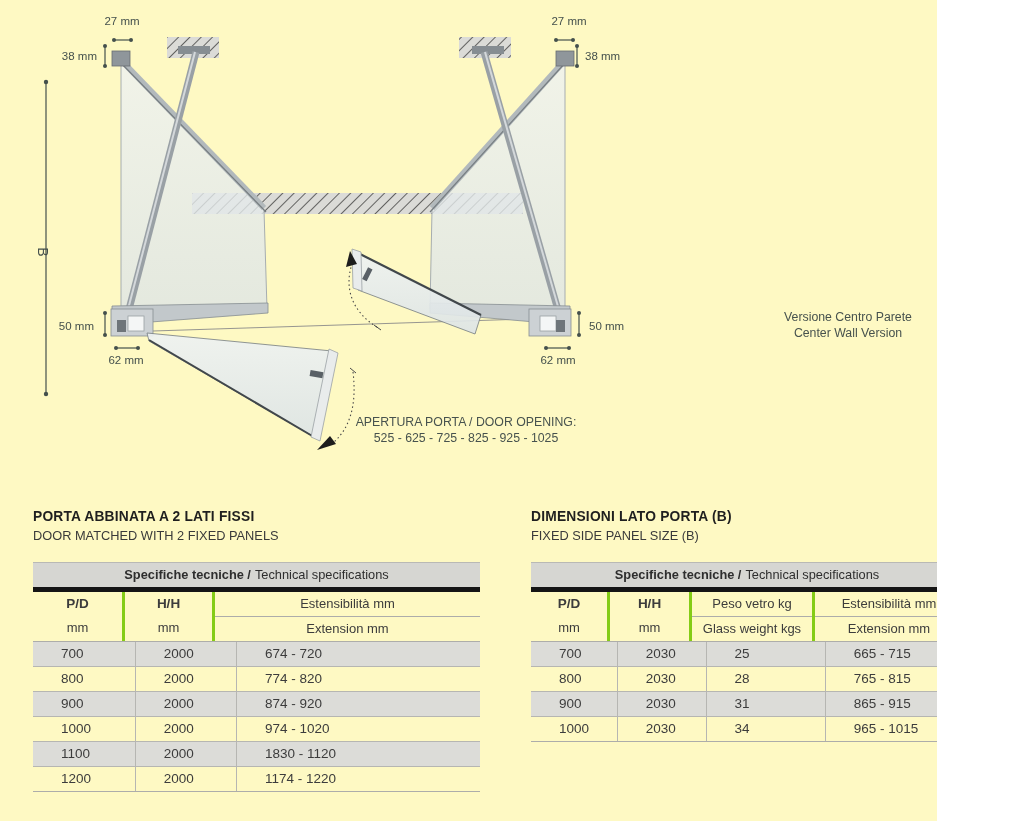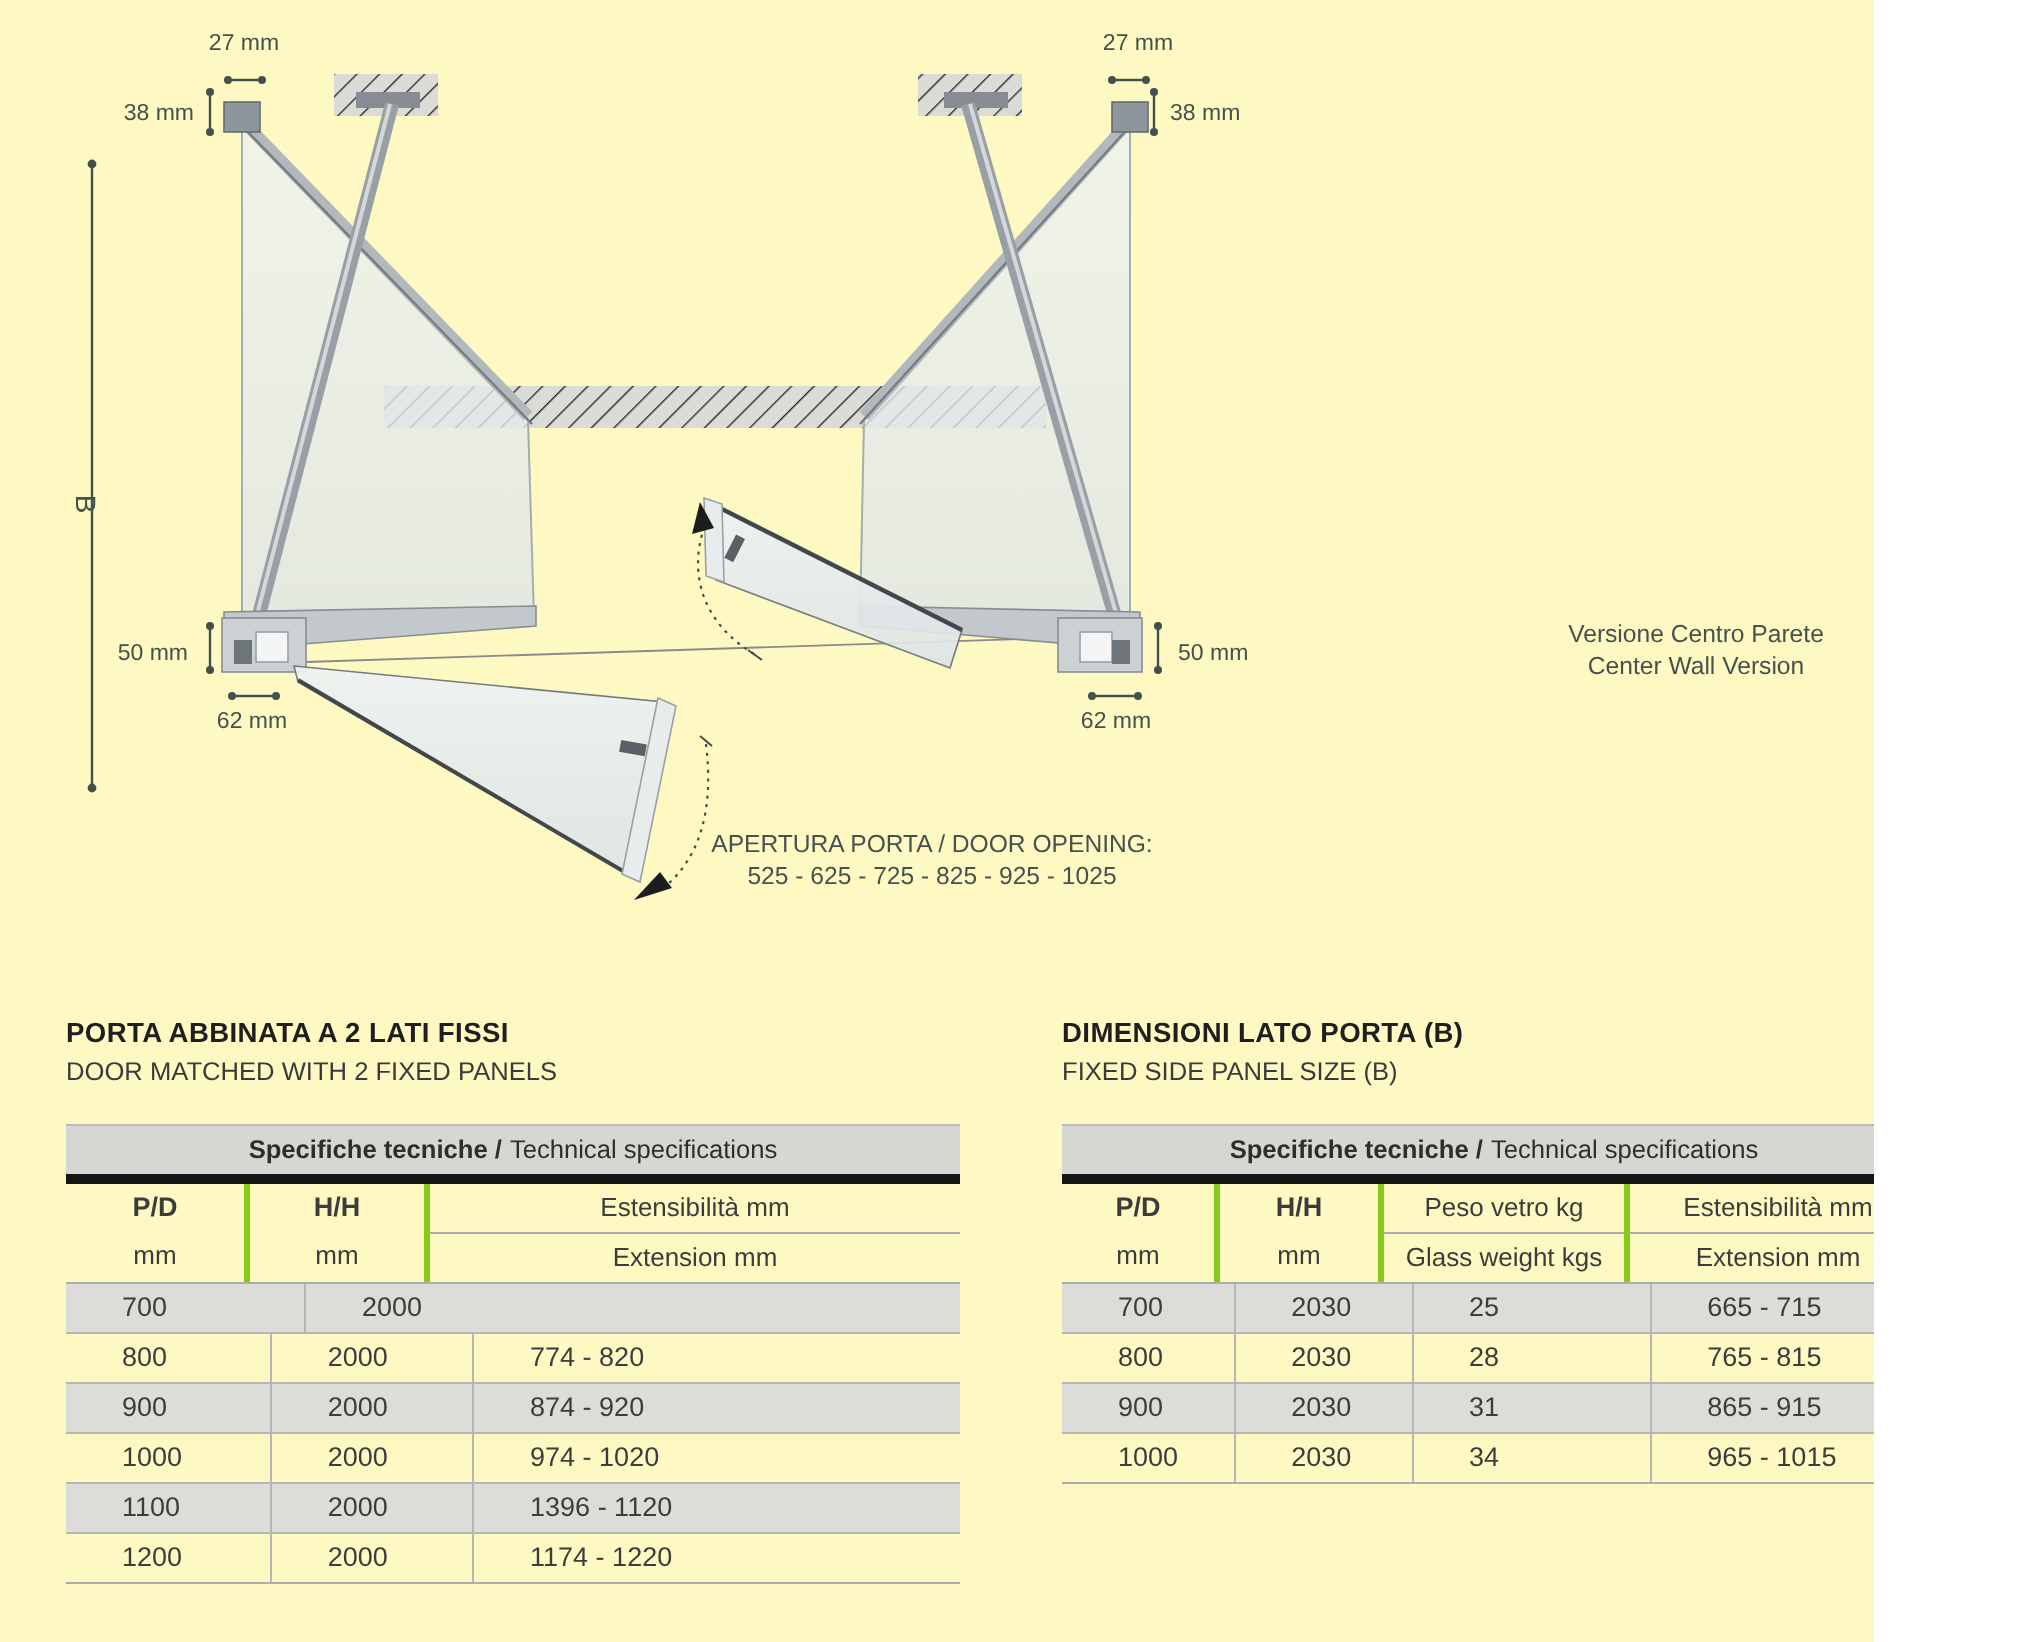--- a/index.html
+++ b/index.html
@@ -198,40 +198,41 @@
       </div>
       <div class="c c2 split">
         <div class="l1">Estensibilità mm</div>
         <div class="l2">Extension mm</div>
       </div>
     </div>
     <div class="tbody">
         <div class="row alt">
           <div class="c c0">700</div>
           <div class="c c1">2000</div>
+          <div class="c c2">674 - 720</div>
         </div>
         <div class="row">
           <div class="c c0">800</div>
           <div class="c c1">2000</div>
           <div class="c c2">774 - 820</div>
         </div>
         <div class="row alt">
           <div class="c c0">900</div>
           <div class="c c1">2000</div>
           <div class="c c2">874 - 920</div>
         </div>
         <div class="row">
           <div class="c c0">1000</div>
           <div class="c c1">2000</div>
           <div class="c c2">974 - 1020</div>
         </div>
         <div class="row alt">
           <div class="c c0">1100</div>
           <div class="c c1">2000</div>
-          <div class="c c2">1396 - 1120</div>
+          <div class="c c2">1830 - 1120</div>
         </div>
         <div class="row">
           <div class="c c0">1200</div>
           <div class="c c1">2000</div>
           <div class="c c2">1174 - 1220</div>
         </div>
       </div>
   </div>
 
   <div class="tbl tbl-right">

